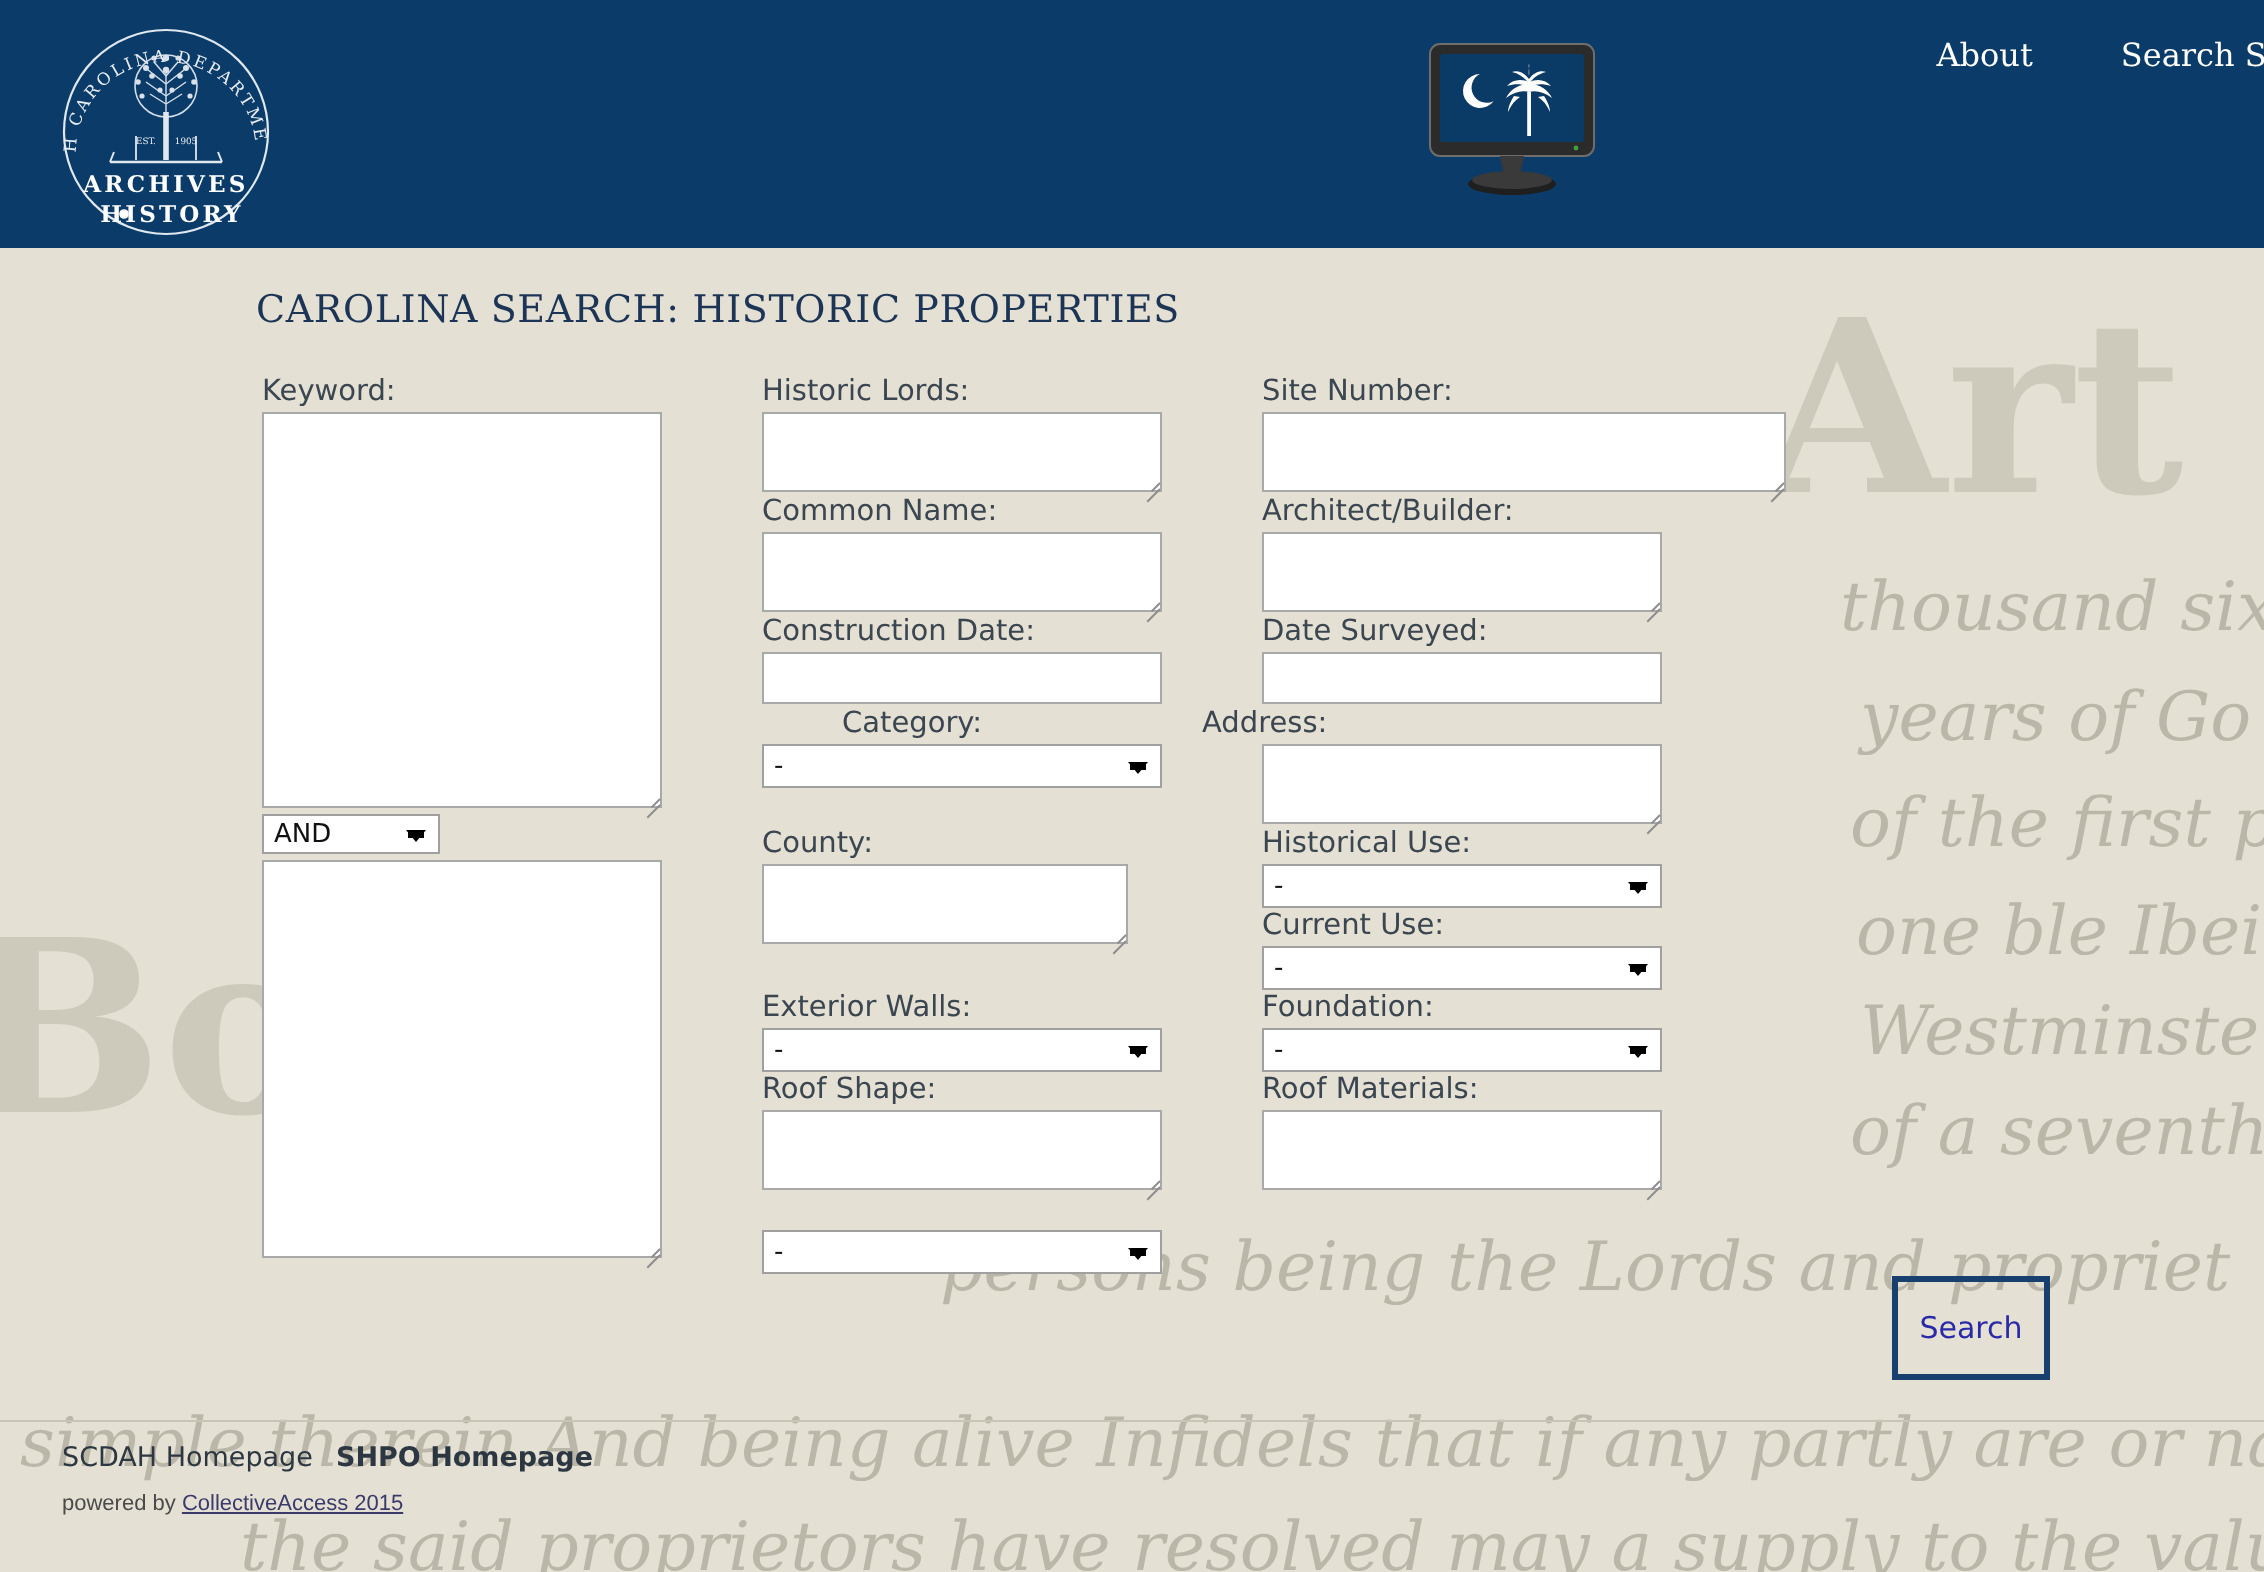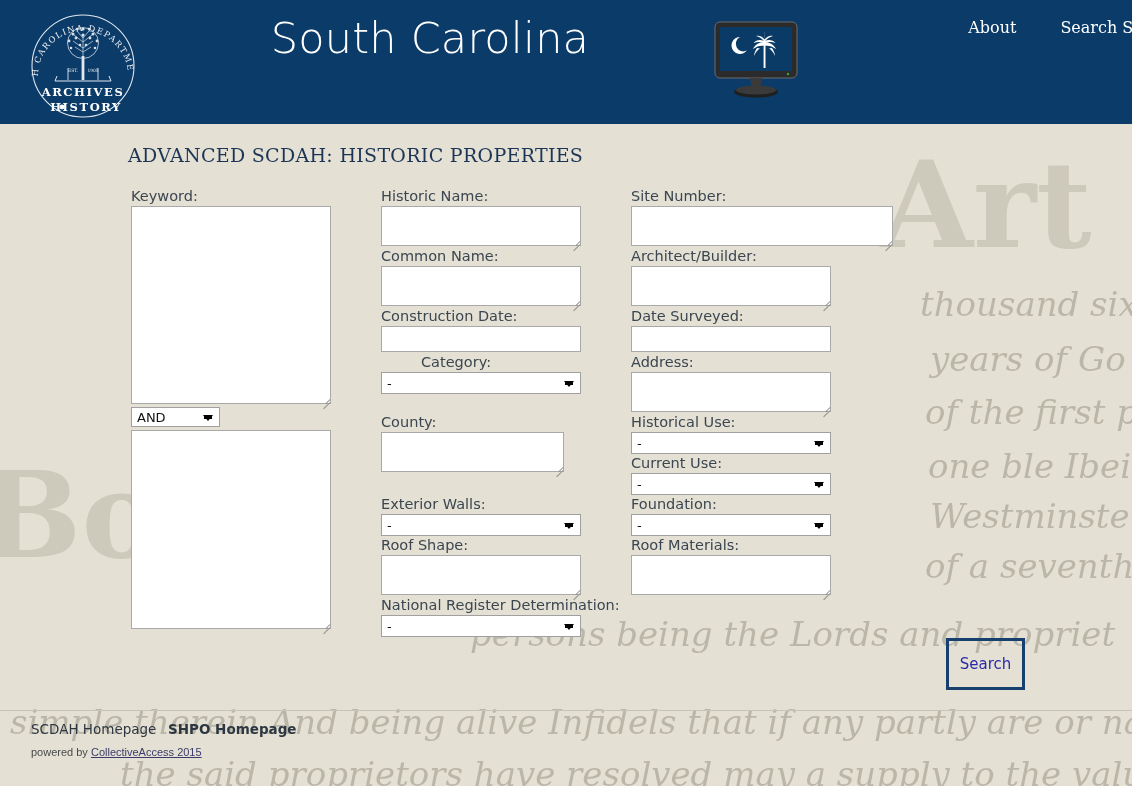--- a/index.html
+++ b/index.html
@@ -233,21 +233,20 @@
       <path d="M44 58 L44 70 M74 58 L74 70" stroke="#dfe7ef" stroke-width=".9"></path>
       <text x="49" y="62" font-family="DejaVu Serif, serif" font-size="4.4" fill="#e9eef4" text-anchor="middle">EST.</text>
       <text x="69" y="62" font-family="DejaVu Serif, serif" font-size="4.4" fill="#e9eef4" text-anchor="middle">1905</text>
       <text x="59" y="86" font-family="DejaVu Serif, serif" font-size="11.5" letter-spacing="1.6" fill="#ffffff" text-anchor="middle" font-weight="bold">ARCHIVES</text>
       <circle cx="38" cy="97" r="2.4" fill="#ffffff"></circle>
       <text x="62" y="101" font-family="DejaVu Serif, serif" font-size="11.5" letter-spacing="1.6" fill="#ffffff" text-anchor="middle" font-weight="bold">HISTORY</text>
     </svg>
   </div>
 
   <div id="header-title">
-    <span class="l1">South Carolina</span>
   </div>
 
   <div id="monitor-icon">
     <svg viewBox="0 0 88 82" width="88" height="82" aria-hidden="true">
       <rect x="3" y="2" width="82" height="56" rx="5" fill="#2b2b2b"></rect>
       <rect x="3" y="2" width="82" height="56" rx="5" fill="none" stroke="#6d6d6d" stroke-width="1"></rect>
       <rect x="8" y="7" width="72" height="44" rx="1.5" fill="#0a3a66"></rect>
       <circle cx="76" cy="54" r="1.2" fill="#3fa23f"></circle>
 
       <path d="M28 17 a8.5 8.5 0 1 0 6.8 13.6 A7 7 0 0 1 28 17 Z" fill="#ffffff"></path>
@@ -268,21 +267,21 @@
   </div>
 
   <div id="header-nav">
     <a href="#">About</a>
     <a href="#">Search Statewi</a>
   </div>
 </div>
 
 <div id="content">
 
-  <div id="page-title">ADVANCED SCDAH: HISTORIC PROPERTIES</div>
+  <div id="page-title">CAROLINA SEARCH: HISTORIC PROPERTIES</div>
 
   <div class="label" style="left:131px; top:64px;">Keyword:</div>
   <textarea class="field" style="left: 131px; top: 82px; width: 200px; height: 198px;"></textarea>
   <span class="grip" style="left:320px; top:269px;">
     <i style="width:9px; top:9px;"></i>
       <i style="width:6px; top:9px; right:1px; margin-top:-3px;"></i>
   </span>
 
   <div class="sel-wrap" style="left:131px; top:283px; width:89px; height:20px;">
     <select class="field">
@@ -290,21 +289,21 @@
     </select>
     <span class="sel-arrow"></span>
   </div>
 
   <textarea class="field" style="left: 131px; top: 306px; width: 200px; height: 199px;"></textarea>
   <span class="grip" style="left:320px; top:494px;">
     <i style="width:9px; top:9px;"></i>
       <i style="width:6px; top:9px; right:1px; margin-top:-3px;"></i>
   </span>
 
-  <div class="label" style="left:381px; top:64px;">Historic Name:</div>
+  <div class="label" style="left:381px; top:64px;">Historic Lords:</div>
   <textarea class="field" style="left: 381px; top: 82px; width: 200px; height: 40px;"></textarea>
   <span class="grip" style="left:570px; top:111px;">
     <i style="width:9px; top:9px;"></i>
       <i style="width:6px; top:9px; right:1px; margin-top:-3px;"></i>
   </span>
 
   <div class="label" style="left:381px; top:124px;">Common Name:</div>
   <textarea class="field" style="left: 381px; top: 142px; width: 200px; height: 40px;"></textarea>
   <span class="grip" style="left:570px; top:171px;">
     <i style="width:9px; top:9px;"></i>
@@ -337,21 +336,20 @@
     <span class="sel-arrow"></span>
   </div>
 
   <div class="label" style="left:381px; top:413px;">Roof Shape:</div>
   <textarea class="field" style="left: 381px; top: 431px; width: 200px; height: 40px;"></textarea>
   <span class="grip" style="left:570px; top:460px;">
     <i style="width:9px; top:9px;"></i>
       <i style="width:6px; top:9px; right:1px; margin-top:-3px;"></i>
   </span>
 
-  <div class="label" style="left:381px; top:473px;">National Register Determination:</div>
   <div class="sel-wrap" style="left:381px; top:491px; width:200px; height:22px;">
     <select class="field">
       <option>-</option>
     </select>
     <span class="sel-arrow"></span>
   </div>
 
   <div class="label" style="left:631px; top:64px;">Site Number:</div>
   <textarea class="field" style="left: 631px; top: 82px; width: 262px; height: 40px;"></textarea>
   <span class="grip" style="left:882px; top:111px;">
@@ -362,21 +360,21 @@
   <div class="label" style="left:631px; top:124px;">Architect/Builder:</div>
   <textarea class="field" style="left: 631px; top: 142px; width: 200px; height: 40px;"></textarea>
   <span class="grip" style="left:820px; top:171px;">
     <i style="width:9px; top:9px;"></i>
       <i style="width:6px; top:9px; right:1px; margin-top:-3px;"></i>
   </span>
 
   <div class="label" style="left:631px; top:184px;">Date Surveyed:</div>
   <input class="field" type="text" style="left: 631px; top: 202px; width: 200px; height: 26px;" value="">
 
-  <div class="label" style="left:631px; top:230px;">Address:</div>
+  <div class="label" style="left:601px; top:230px;">Address:</div>
   <textarea class="field" style="left: 631px; top: 248px; width: 200px; height: 40px;"></textarea>
   <span class="grip" style="left:820px; top:277px;">
     <i style="width:9px; top:9px;"></i>
       <i style="width:6px; top:9px; right:1px; margin-top:-3px;"></i>
   </span>
 
   <div class="label" style="left:631px; top:290px;">Historical Use:</div>
   <div class="sel-wrap" style="left:631px; top:308px; width:200px; height:22px;">
     <select class="field">
       <option>-</option>

